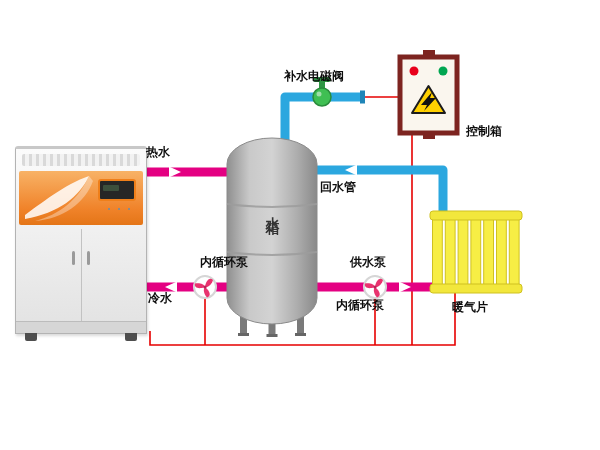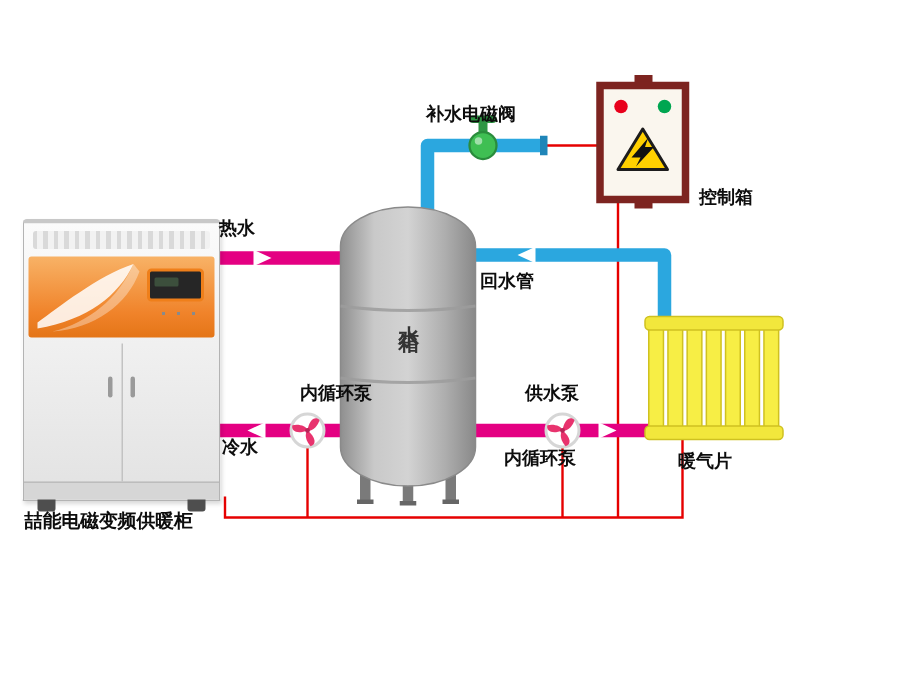--- a/index.html
+++ b/index.html
@@ -153,15 +153,14 @@
   <div class="lbl" style="left:146px;top:144px;">热水</div>
   <div class="lbl" style="left:148px;top:290px;text-align:center;">冷水</div>
   <div class="lbl" style="left:172px;top:254px;margin-left:28px;">内循环泵</div>
   <div class="lbl" style="left:350px;top:254px;">供水泵</div>
   <div class="lbl" style="left:336px;top:297px;">内循环泵</div>
   <div class="lbl" style="left:320px;top:179px;">回水管</div>
   <div class="lbl" style="left:284px;top:68px;">补水电磁阀</div>
   <div class="lbl" style="left:466px;top:82px;margin-top:41px;">控制箱</div>
   <div class="lbl" style="left:452px;top:299px;">暖气片</div>
   <div class="lbl lbl-v" style="left:264px;top:206px;">水箱</div>
-  <div class="lbl" style="left:16px;top:339px;font-size:12.5px;">喆能电磁变频供暖柜</div>
 
 </div>
 
 </body></html>

